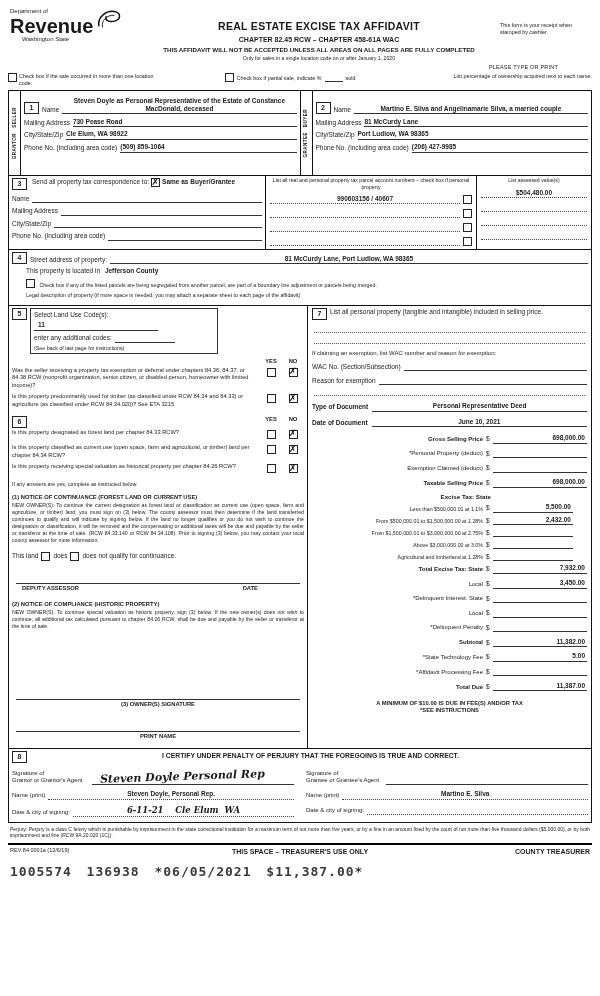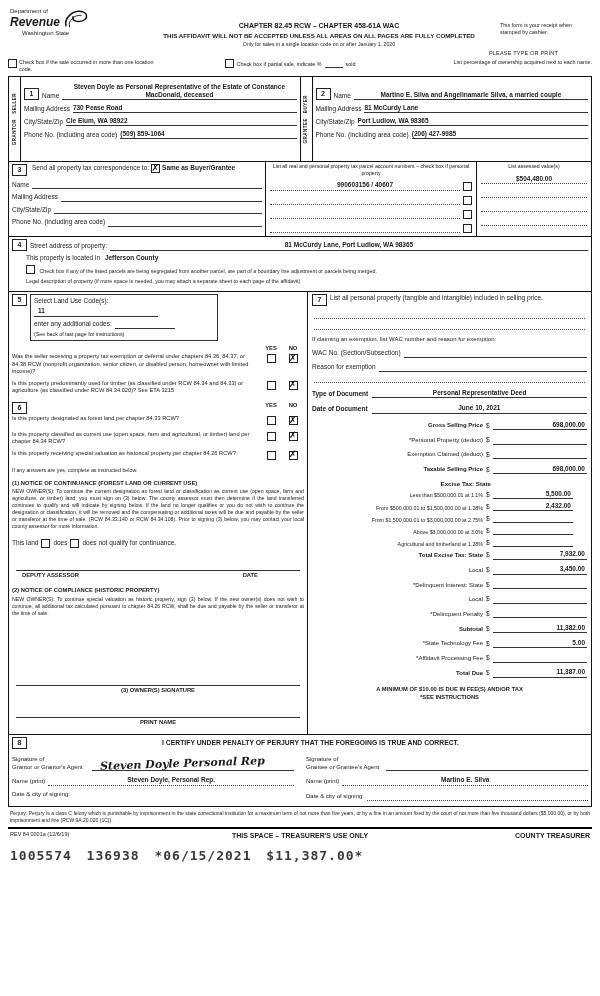--- a/index.html
+++ b/index.html
@@ -11,21 +11,21 @@
   .cb.checked::after{content:"✗";position:absolute;left:-0.5px;top:-2.5px;font-size:9px;font-weight:bold;color:#111;}
   .fl{display:inline-block;border-bottom:1px solid #333;height:8px;}
   .w18{width:18px;} .w60{width:60px;}
   .secnum{display:inline-block;border:1px solid #222;font-weight:bold;font-size:7px;min-width:9px;text-align:center;
           padding:0 2px;margin-right:3px;flex:none;height:10px;line-height:10px;background:#fff;}
   
   .hdr{display:flex;align-items:flex-start;}
   .logo{width:128px;padding-left:2px;}
   .logo-dept{font-size:6px;}
   .logo-row{display:flex;align-items:flex-start;gap:2px;}
-  .logo-name{font-size:12px;font-weight:bold;font-style:italic;line-height:1;}
+  .logo-name{font-size:20px;font-weight:bold;line-height:1;}
   .logo-state{font-size:6px;margin-left:12px;}
   .swoosh{margin-top:-8px;}
   .title-block{flex:1;text-align:center;padding-top:12px;}
   .form-title{font-size:10.5px;font-weight:bold;letter-spacing:0.3px;}
   .form-chapter{font-size:7px;font-weight:bold;margin-top:1px;}
   .form-warning{font-size:6.2px;font-weight:bold;margin-top:2px;}
   .form-only{font-size:5.2px;margin-top:1px;}
   .receipt-note{width:92px;font-size:5.4px;padding-top:14px;line-height:1.35;}
   .tp-row{text-align:right;padding-right:34px;margin-top:1px;}
   .type-print{font-size:5.5px;letter-spacing:0.2px;}
@@ -145,20 +145,21 @@
       <div class="logo-row">
         <div class="logo-name">Revenue</div>
         <svg class="swoosh" viewBox="0 0 30 24" width="28" height="22">
           <path d="M4 20 C2 10, 12 2, 22 4 C28 6, 28 12, 22 14 C16 16, 10 14, 12 9" fill="none" stroke="#111" stroke-width="1.6"></path>
           <path d="M8 21 C6 14, 13 7, 21 8" fill="none" stroke="#111" stroke-width="1"></path>
         </svg>
       </div>
       <div class="logo-state">Washington State</div>
     </div>
     <div class="title-block">
+      <div class="form-title">REAL ESTATE EXCISE TAX AFFIDAVIT</div>
       <div class="form-chapter">CHAPTER 82.45 RCW – CHAPTER 458-61A WAC</div>
       <div class="form-warning">THIS AFFIDAVIT WILL NOT BE ACCEPTED UNLESS ALL AREAS ON ALL PAGES ARE FULLY COMPLETED</div>
       <div class="form-only">Only for sales in a single location code on or after January 1, 2020</div>
     </div>
     <div class="receipt-note">This form is your receipt when stamped by cashier.</div>
   </div>
 
   <div class="tp-row">
     <span class="type-print">PLEASE TYPE OR PRINT</span>
   </div>
@@ -528,20 +529,21 @@
             <div class="sfield">
               <span class="script">Steven Doyle Personal Rep</span>
             </div>
           </div>
           <div class="nprow">
             <span>Name (print)</span>
             <span class="npv">Steven Doyle, Personal Rep.</span>
           </div>
           <div class="nprow">
             <span>Date &amp; city of signing:</span>
+            <span class="npv hand">6-11-21    Cle Elum  WA</span>
           </div>
         </div>
         <div class="sigcell">
           <div class="sl2">
             <div class="sll">
               <div>Signature of</div>
               <div>Grantee or Grantee's Agent</div>
             </div>
             <div class="sfield">
               <span class="script"></span>
@@ -561,15 +563,15 @@
   </div>
 
   <div class="perjury">Perjury: Perjury is a class C felony which is punishable by imprisonment in the state correctional institution for a maximum term of not more than five years, or by a fine in an amount fixed by the court of not more than five thousand dollars ($5,000.00), or by both imprisonment and fine (RCW 9A.20.020 (1C)).</div>
 
   <div class="footrow">
     <span class="fleft">REV 84 0001a (12/6/19)</span>
     <span class="fmid">THIS SPACE – TREASURER'S USE ONLY</span>
     <span class="fright">COUNTY TREASURER</span>
   </div>
 
-  <div class="stamp">1005574  136938  *06/15/2021  $11,387.00*</div>
+  <div class="stamp">1005574  136938  *06/05/2021  $11,387.00*</div>
 
 </div>
 
 </body></html>

